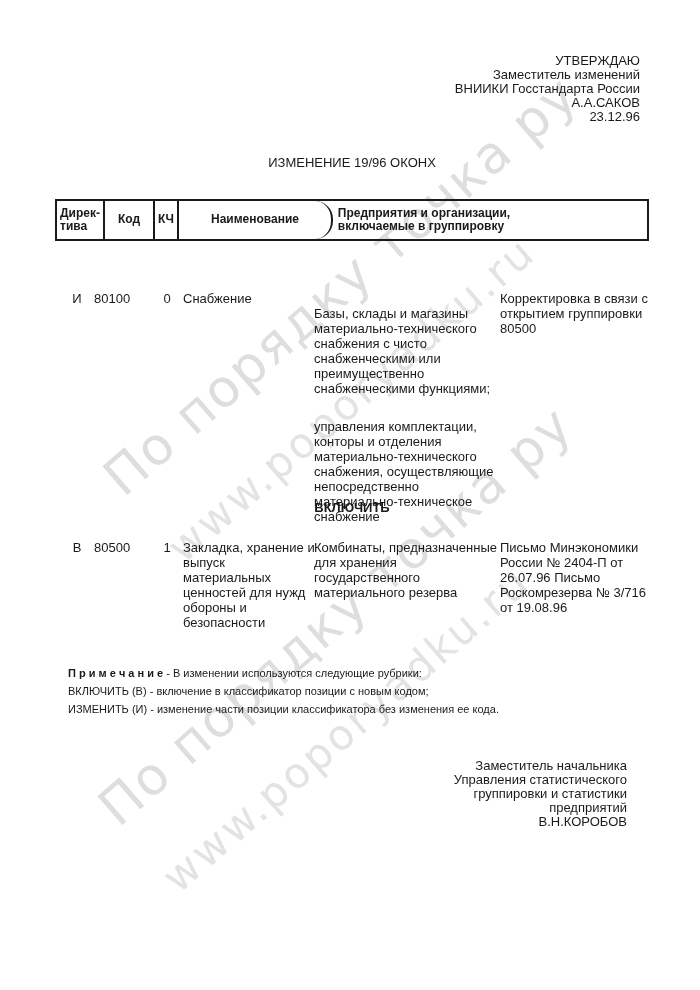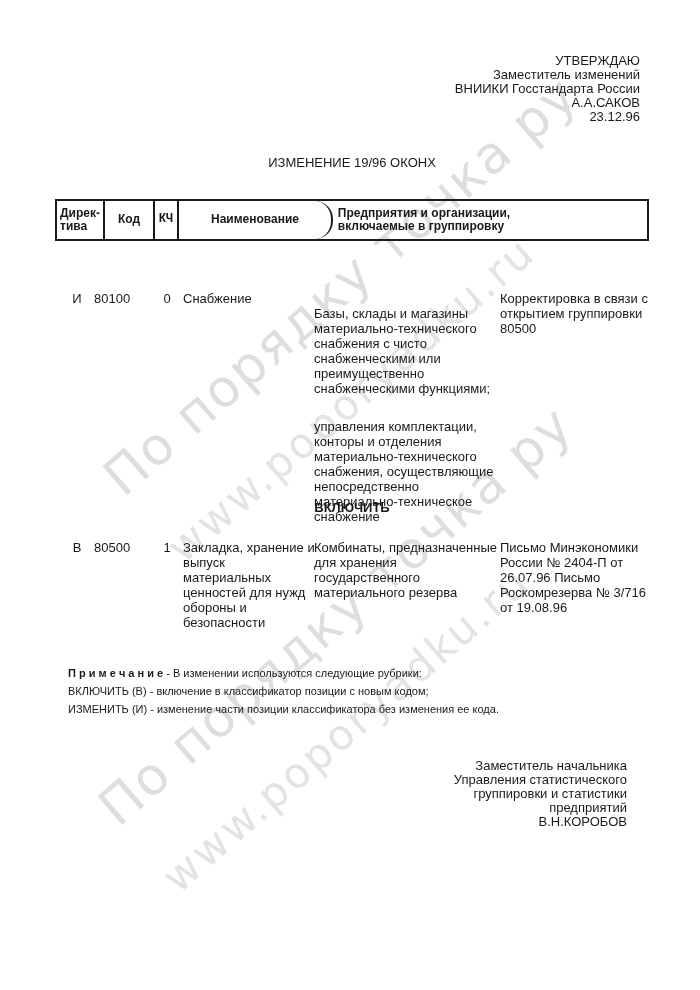--- a/index.html
+++ b/index.html
@@ -57,21 +57,21 @@
     border-right: 2px solid #1a1a1a;
     display: flex; align-items: center; justify-content: center;
     text-align: left;
     font-weight: bold;
     font-size: 12px; line-height: 13.5px;
     white-space: pre-line;
   }
   .thead .hc:last-child { border-right: none; }
   .hc-dir  { width: 48px; }
   .hc-code { width: 50px; }
-  .hc-kch  { width: 24px; font-family: Liberation Mono, monospace; }
+  .hc-kch  { width: 24px; }
   .hc-name { width: 154px; border-radius: 18px; }
   .hc-ent  { width: 182px; }
   .hc-exp  { width: 152px; }
 
   .sec-heading {
     left: 55px; width: 594px;
     text-align: center;
     font-weight: bold;
     font-size: 13px;
   }

